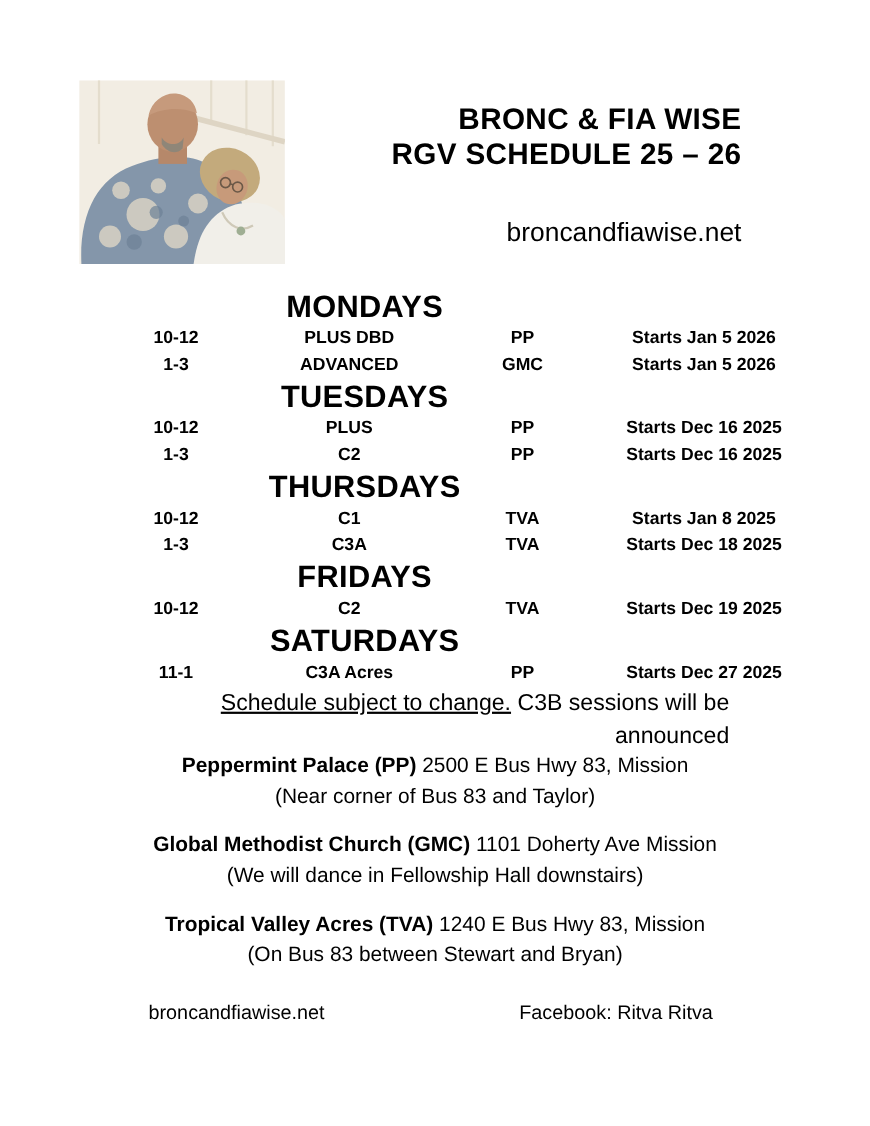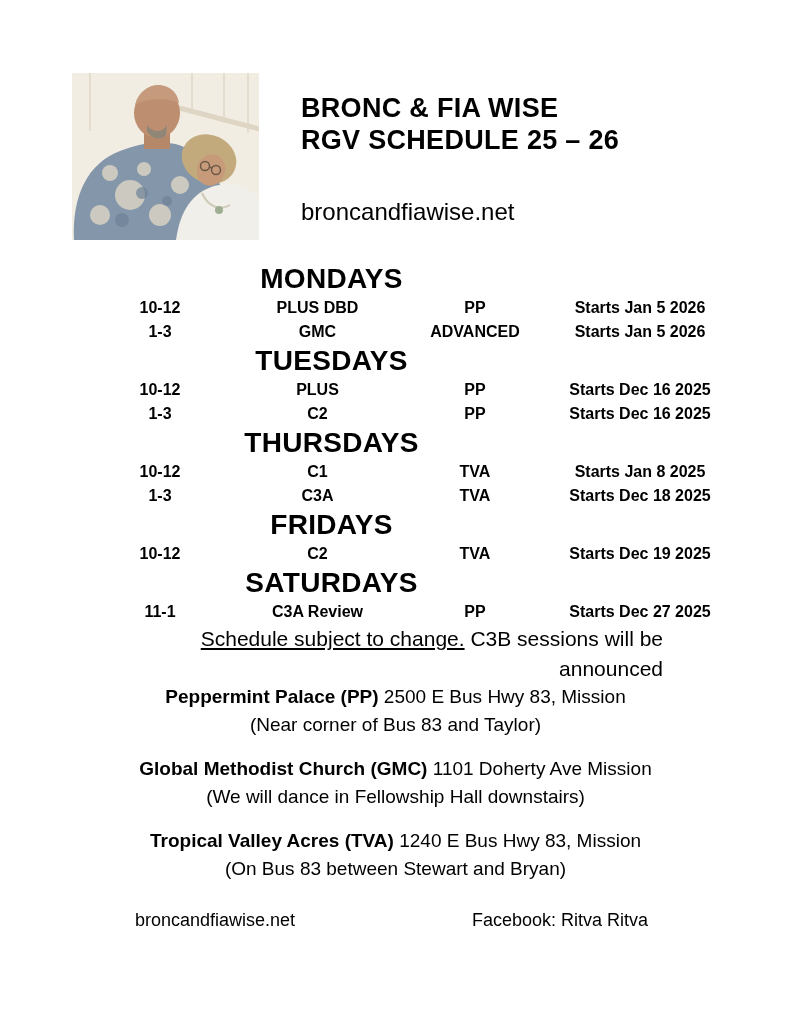--- a/index.html
+++ b/index.html
@@ -12,22 +12,22 @@
     overflow: hidden;
   }
   .page { position: absolute; inset: 0; }
 
   
   .photo {
     position: absolute; left: 72px; top: 73px;
     width: 187px; height: 167px;
   }
   .title-block {
-    position: absolute; left: 301px; top: 92px; width: 400px;
-    text-align: left;
+    position: absolute; left: 274px; top: 92px; width: 400px;
+    text-align: right;
   }
   .title-line {
     font-size: 27px; font-weight: bold; line-height: 32px; letter-spacing: 0.3px;
   }
   .header-website {
     font-size: 24px; line-height: 30px; margin-top: 41px; font-weight: 400;
   }
 
   
   .schedule { position: absolute; left: 0; top: 262px; width: 663px; }
@@ -122,22 +122,22 @@
 
     <div class="day-header">MONDAYS</div>
     <div class="sched-row">
       <span>10-12</span>
       <span>PLUS DBD</span>
       <span>PP</span>
       <span>Starts Jan 5 2026</span>
     </div>
     <div class="sched-row">
       <span>1-3</span>
+      <span>ADVANCED</span>
       <span>GMC</span>
-      <span>ADVANCED</span>
       <span>Starts Jan 5 2026</span>
     </div>
 
     <div class="day-header">TUESDAYS</div>
     <div class="sched-row">
       <span>10-12</span>
       <span>PLUS</span>
       <span>PP</span>
       <span>Starts Dec 16 2025</span>
     </div>
@@ -166,21 +166,21 @@
     <div class="sched-row">
       <span>10-12</span>
       <span>C2</span>
       <span>TVA</span>
       <span>Starts Dec 19 2025</span>
     </div>
 
     <div class="day-header">SATURDAYS</div>
     <div class="sched-row">
       <span>11-1</span>
-      <span>C3A Review</span>
+      <span>C3A Acres</span>
       <span>PP</span>
       <span>Starts Dec 27 2025</span>
     </div>
 
     <div class="note"><span class="ul">Schedule subject to change.</span><span> C3B sessions will be announced</span></div>
   </div>
 
   <div class="venues">
     <div class="venue">
       <div><span class="vname">Peppermint Palace (PP)</span> <span>2500 E Bus Hwy 83, Mission</span></div>

